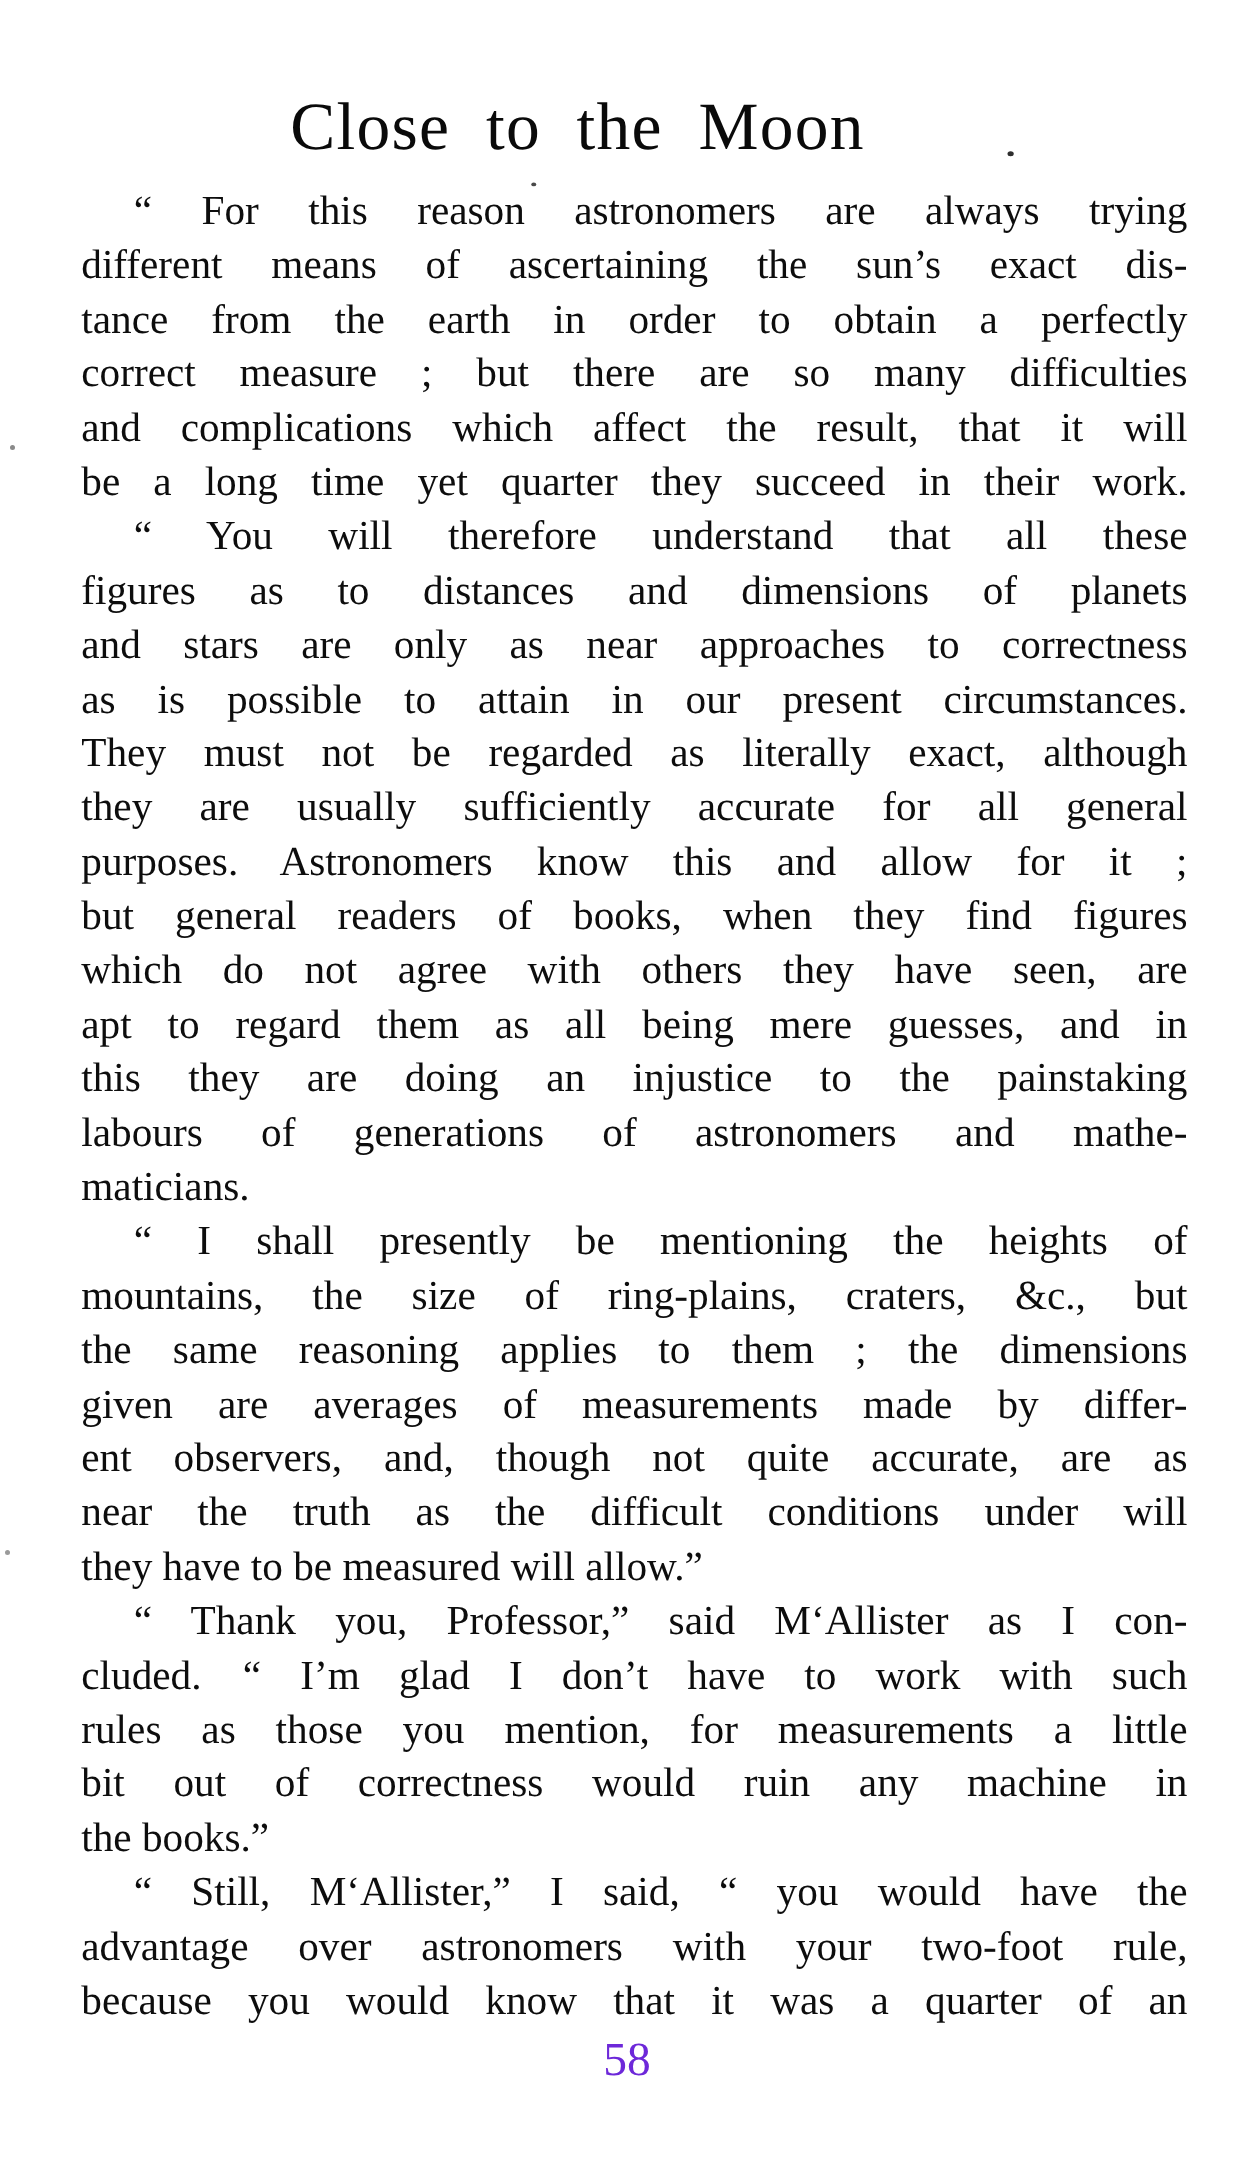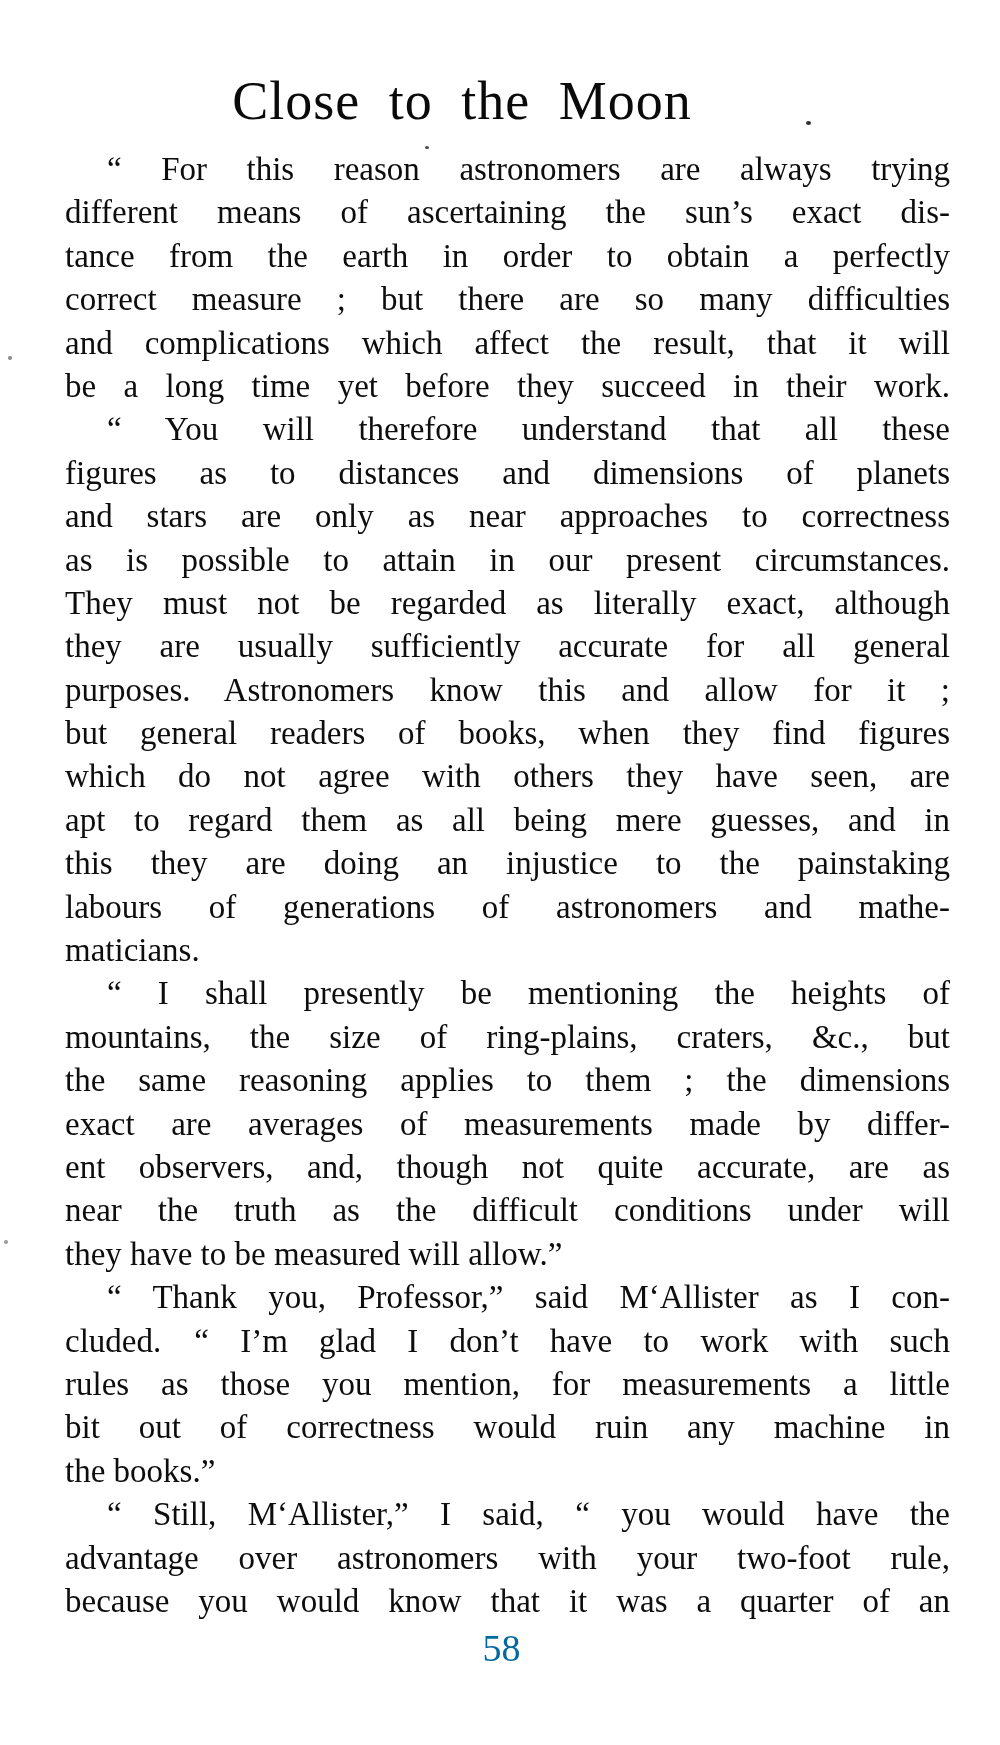--- a/index.html
+++ b/index.html
@@ -50,21 +50,21 @@
   .line.ind { text-indent: 42px; }
   .line.pend { text-align-last: left; }
   .pageno {
     position: absolute;
     top: 1626px;
     left: 53px;
     width: 897px;
     text-align: center;
     font-size: 38px;
     line-height: 44px;
-    color: #0369a1;
+    color: #6d28d9;
   }
   .speck {
     position: absolute;
     border-radius: 50%;
   }
   .speck.s1 { left: 425px; top: 146px; width: 4px; height: 3px; background: #4a4a4a; }
   .speck.s2 { left: 806px; top: 121px; width: 5px; height: 4px; background: #2e2e2e; }
   .speck.s3 { left: 8px;   top: 356px; width: 4px; height: 4px; background: #8a8a8a; }
   .speck.s4 { left: 4px;   top: 1240px; width: 4px; height: 4px; background: #9a9a9a; }
 </style>
@@ -77,42 +77,42 @@
   <span class="speck s2"></span>
   <span class="speck s3"></span>
   <span class="speck s4"></span>
   <div class="body-text">
       <div class="para">
         <div class="line ind">“ For this reason astronomers are always trying</div>
         <div class="line">different means of ascertaining the sun’s exact dis-</div>
         <div class="line">tance from the earth in order to obtain a perfectly</div>
         <div class="line">correct measure ; but there are so many difficulties</div>
         <div class="line">and complications which affect the result, that it will</div>
-        <div class="line">be a long time yet before they succeed in their work.</div>
+        <div class="line">be a long time yet quarter they succeed in their work.</div>
       </div>
       <div class="para">
         <div class="line ind">“ You will therefore understand that all these</div>
         <div class="line">figures as to distances and dimensions of planets</div>
         <div class="line">and stars are only as near approaches to correctness</div>
         <div class="line">as is possible to attain in our present circumstances.</div>
         <div class="line">They must not be regarded as literally exact, although</div>
         <div class="line">they are usually sufficiently accurate for all general</div>
         <div class="line">purposes. Astronomers know this and allow for it ;</div>
         <div class="line">but general readers of books, when they find figures</div>
         <div class="line">which do not agree with others they have seen, are</div>
         <div class="line">apt to regard them as all being mere guesses, and in</div>
         <div class="line">this they are doing an injustice to the painstaking</div>
         <div class="line">labours of generations of astronomers and mathe-</div>
         <div class="line pend">maticians.</div>
       </div>
       <div class="para">
         <div class="line ind">“ I shall presently be mentioning the heights of</div>
         <div class="line">mountains, the size of ring-plains, craters, &amp;c., but</div>
         <div class="line">the same reasoning applies to them ; the dimensions</div>
-        <div class="line">exact are averages of measurements made by differ-</div>
+        <div class="line">given are averages of measurements made by differ-</div>
         <div class="line">ent observers, and, though not quite accurate, are as</div>
         <div class="line">near the truth as the difficult conditions under will</div>
         <div class="line pend">they have to be measured will allow.”</div>
       </div>
       <div class="para">
         <div class="line ind">“ Thank you, Professor,” said M‘Allister as I con-</div>
         <div class="line">cluded. “ I’m glad I don’t have to work with such</div>
         <div class="line">rules as those you mention, for measurements a little</div>
         <div class="line">bit out of correctness would ruin any machine in</div>
         <div class="line pend">the books.”</div>

